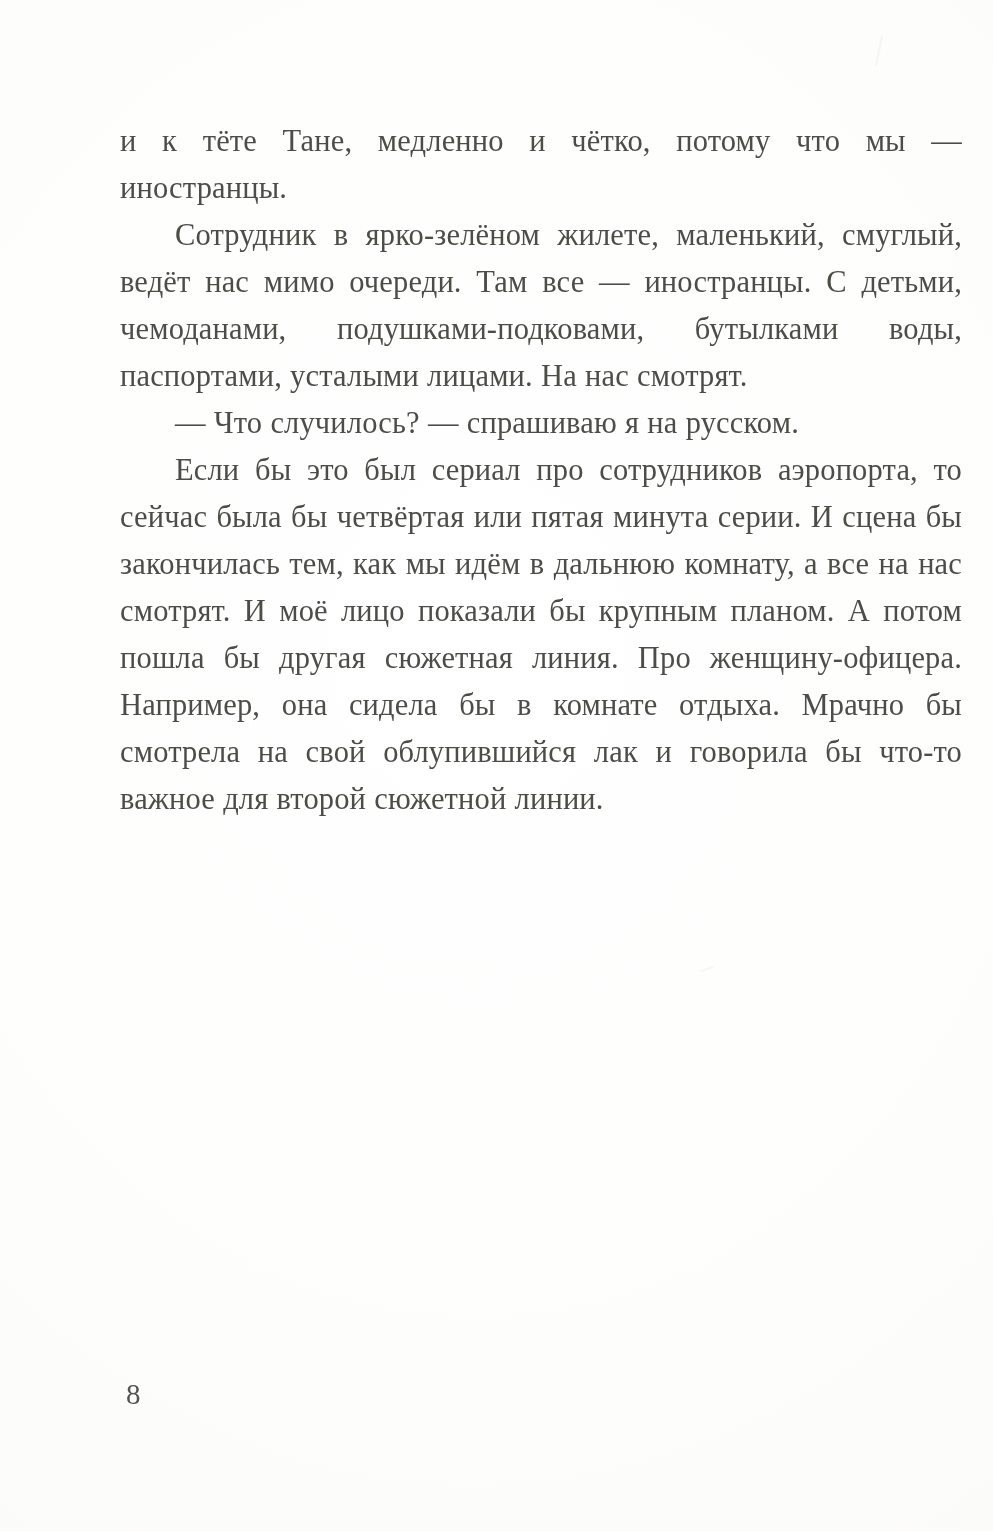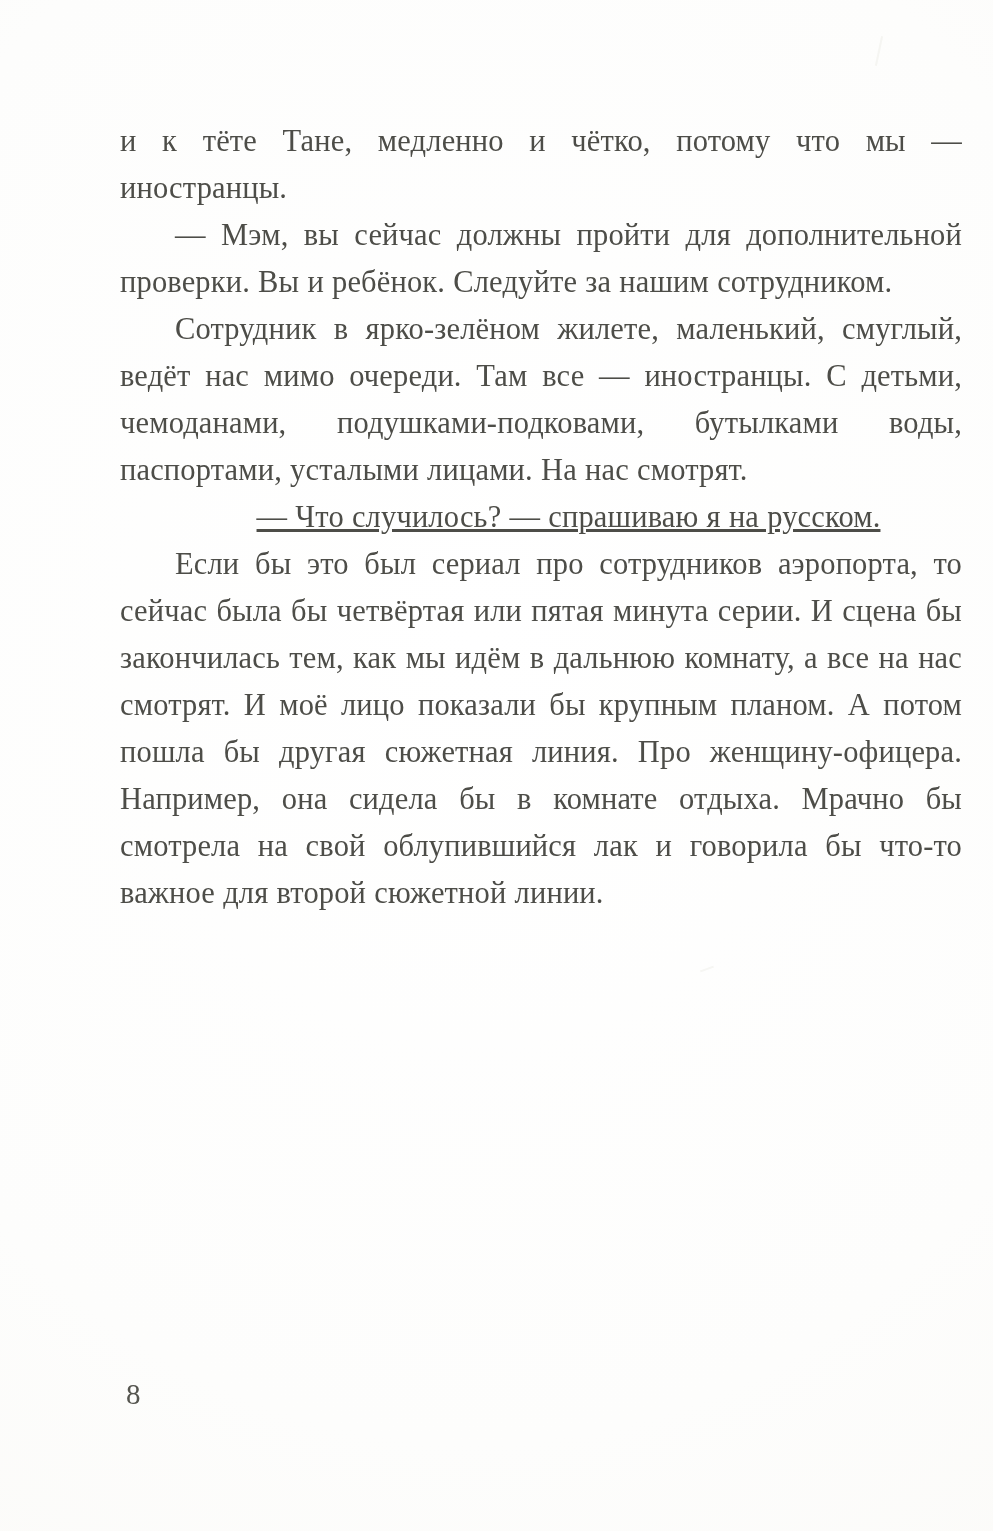--- a/index.html
+++ b/index.html
@@ -54,22 +54,21 @@
     word-spacing: .012em;
     hyphens: manual;
   }
 
   p.body-par.no-indent {
     text-indent: 0;
   }
 
   
   p.body-par.flush {
-    text-align: center;
-    text-decoration: underline;
+    text-align: left;
   }
 
   .page-number {
     position: absolute;
     left: 126px;
     top: 1380px;
     font-size: 29px;
     line-height: 1;
     color: #55554f;
     font-family: "Liberation Serif", "DejaVu Serif", serif;
@@ -81,21 +80,20 @@
 <div class="page-surface"></div>
 
 <div class="scan-speck" style="left:878px; top:36px; width:2px; height:30px; transform:rotate(12deg);"></div>
 <div class="scan-speck" style="left:888px; top:320px; width:3px; height:3px;"></div>
 <div class="scan-speck" style="left:700px; top:968px; width:14px; height:2px; transform:rotate(-20deg);"></div>
 
 <main class="text-column">
 
   <p class="body-par no-indent">и к тёте Тане, медленно и чётко, потому что мы — иностранцы.</p>
 
-  <p class="body-par">— Мэм, вы сейчас должны пройти для дополнительной проверки. Вы и ребёнок. Следуйте за нашим сотрудником.</p>
 
   <p class="body-par">Сотрудник в ярко-зелёном жилете, маленький, смуглый, ведёт нас мимо очереди. Там все — иностранцы. С детьми, чемоданами, подушками-подковами, бутылками воды, паспортами, усталыми лицами. На нас смотрят.</p>
 
   <p class="body-par flush">— Что случилось? — спрашиваю я на русском.</p>
 
 
   <p class="body-par">Если бы это был сериал про сотрудников аэропорта, то сейчас была бы четвёртая или пятая минута серии. И сцена бы закончилась тем, как мы идём в дальнюю комнату, а все на нас смотрят. И моё лицо показали бы крупным планом. А потом пошла бы другая сюжетная линия. Про женщину-офицера. Например, она сидела бы в комнате отдыха. Мрачно бы смотрела на свой облупившийся лак и говорила бы что-то важное для второй сюжетной линии.</p>
 
 
 </main>

